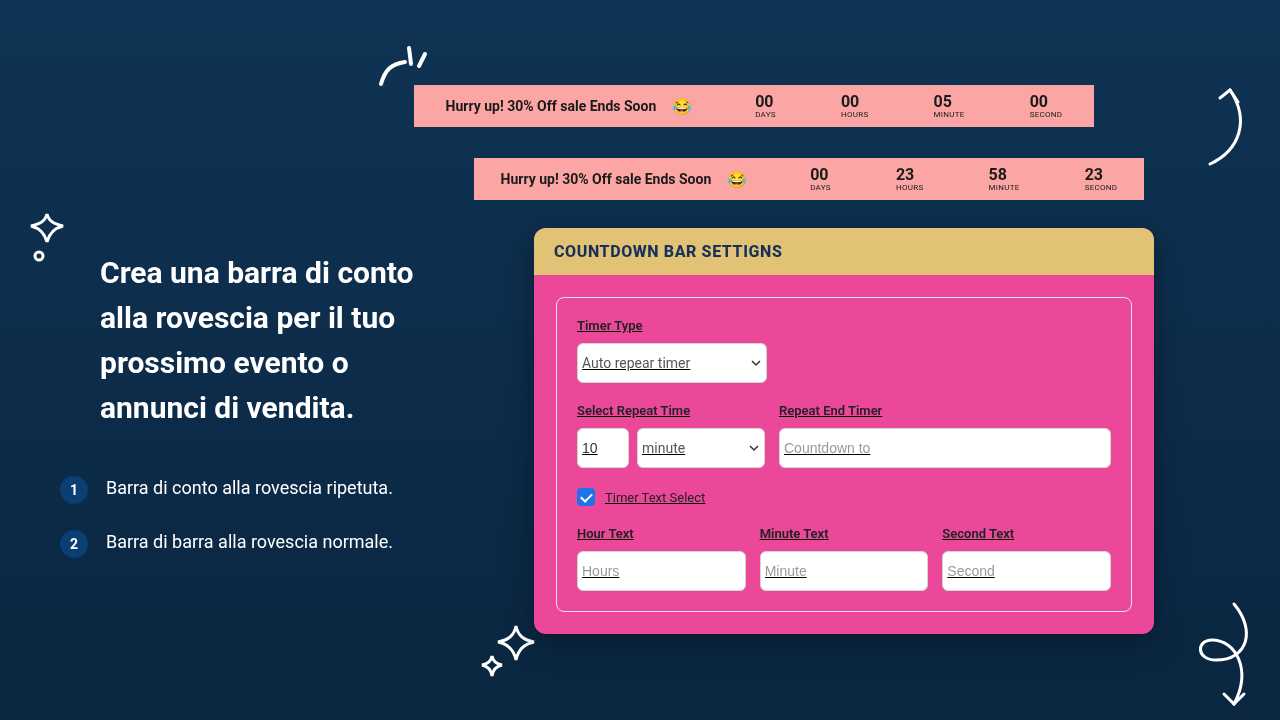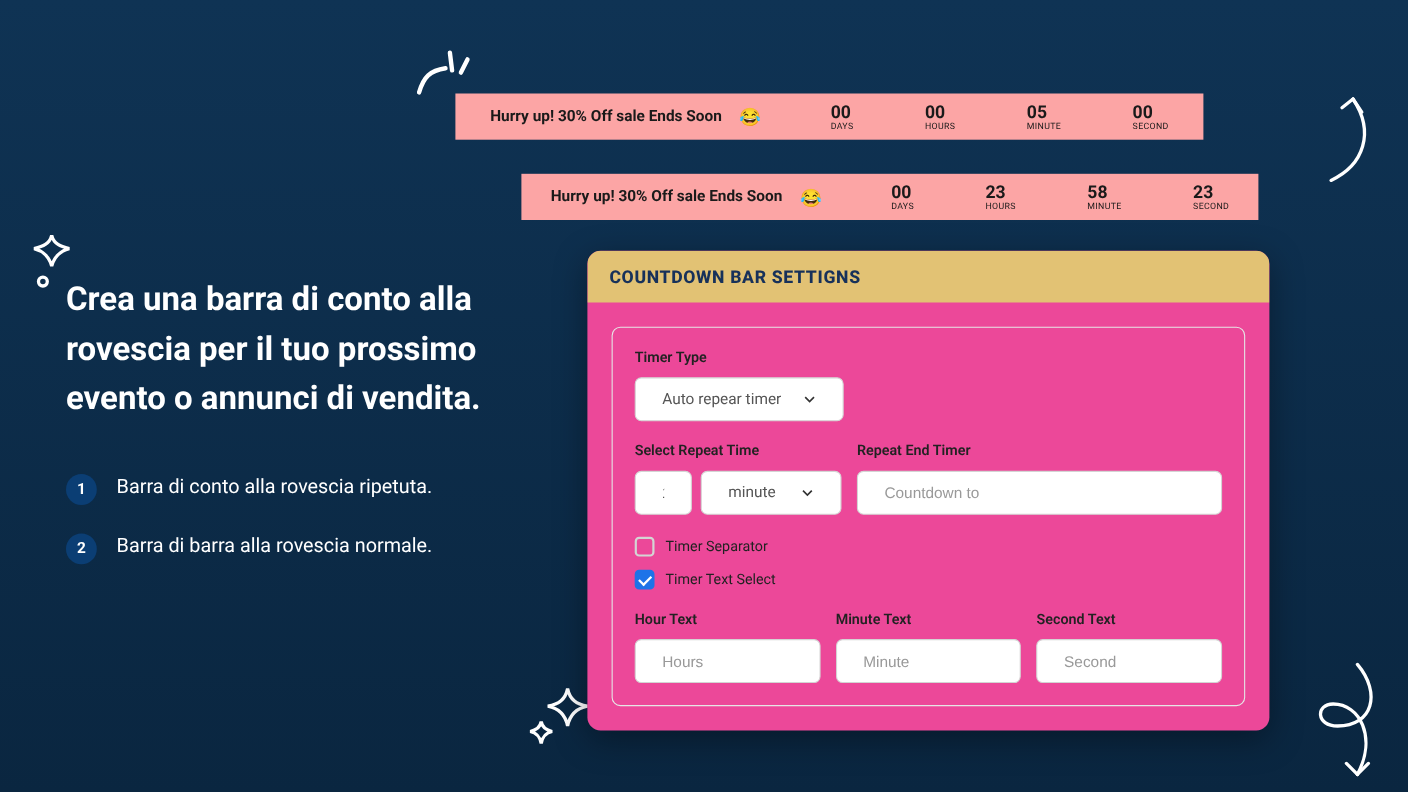--- a/index.html
+++ b/index.html
@@ -22,20 +22,21 @@
   left: 60px;
   top: 250px;
   width: 400px;
   color: #fff;
 }
 .headline {
   font-size: 30px;
   font-weight: 700;
   line-height: 1.5;
   margin-bottom: 44px;
+  margin-left: 40px;
 }
 .bullet-list { list-style: none; }
 .bullet-list li {
   display: flex;
   align-items: flex-start;
   margin-bottom: 24px;
 }
 .bullet-num {
   flex: 0 0 28px;
   height: 28px;
@@ -89,20 +90,21 @@
 .card-header {
   background: #e2c274;
   padding: 14px 20px;
   color: #17315a;
   font-weight: 800;
   font-size: 16px;
   letter-spacing: 0.6px;
 }
 .card-body {
   padding: 22px;
+  text-decoration: underline;
 }
 .field-block {
   border: 1px solid #e6e6e6;
   border-radius: 8px;
   padding: 20px;
 }
 .label {
   font-size: 13px;
   font-weight: 600;
   color: #222;
@@ -110,21 +112,21 @@
   display: block;
 }
 .row { display: flex; gap: 14px; margin-bottom: 20px; }
 .row:last-child { margin-bottom: 0; }
 .col { display: flex; flex-direction: column; flex: 1; }
 
 .select-wrap, .input-text {
   border: 1px solid #d4d4d4;
   border-radius: 6px;
   height: 40px;
-  padding: 0 24px;
+  padding: 0 4px;
   font-size: 14px;
   color: #555;
   display: flex;
   align-items: center;
   background: #fff;
   position: relative;
 }
 .select-wrap { justify-content: space-between; cursor: pointer; }
 .chev {
   width: 12px; height: 12px;
@@ -296,24 +298,20 @@
           </div>
         </div>
         <div class="col">
           <span class="label">Repeat End Timer</span>
           <div class="input-text">
             <input type="text" placeholder="Countdown to" style="">
           </div>
         </div>
       </div>
 
-      <div class="checkbox-row">
-        <div class="checkbox"></div>
-        <span class="checkbox-label">Timer Separator</span>
-      </div>
       <div class="checkbox-row" style="margin-bottom:20px;">
         <div class="checkbox checked"></div>
         <span class="checkbox-label">Timer Text Select</span>
       </div>
 
       <div class="row row4">
         <div class="col">
           <span class="label">Hour Text</span>
           <div class="input-text">
             <input type="text" placeholder="Hours" style="">

